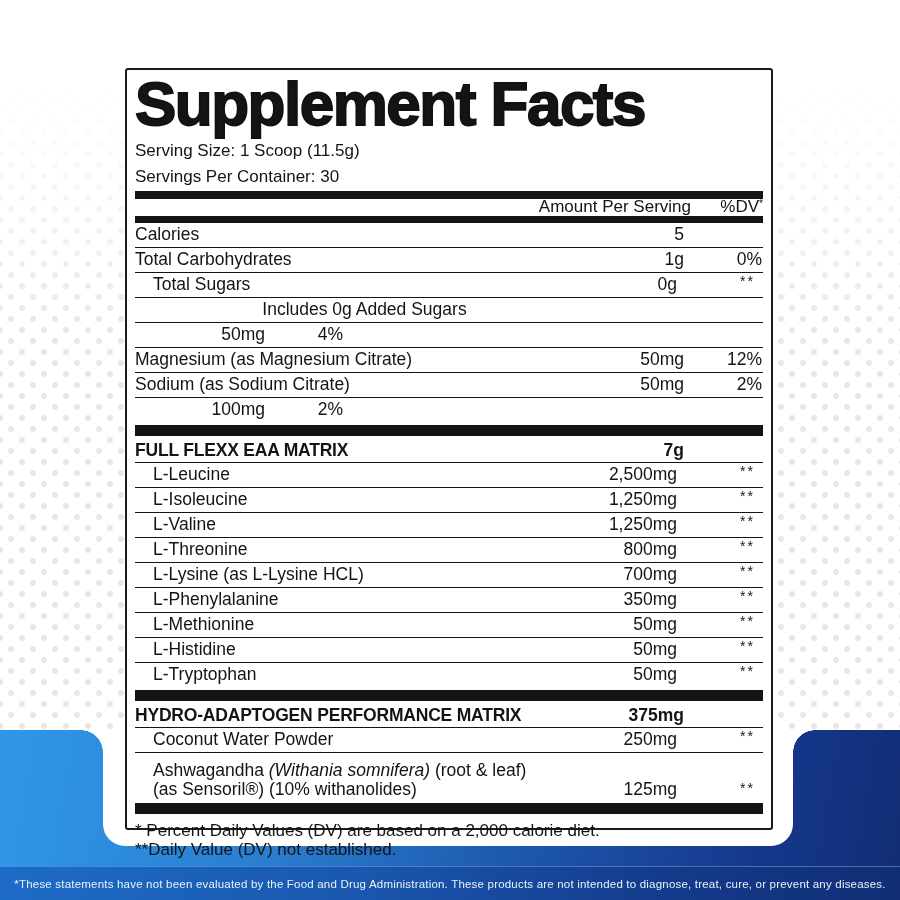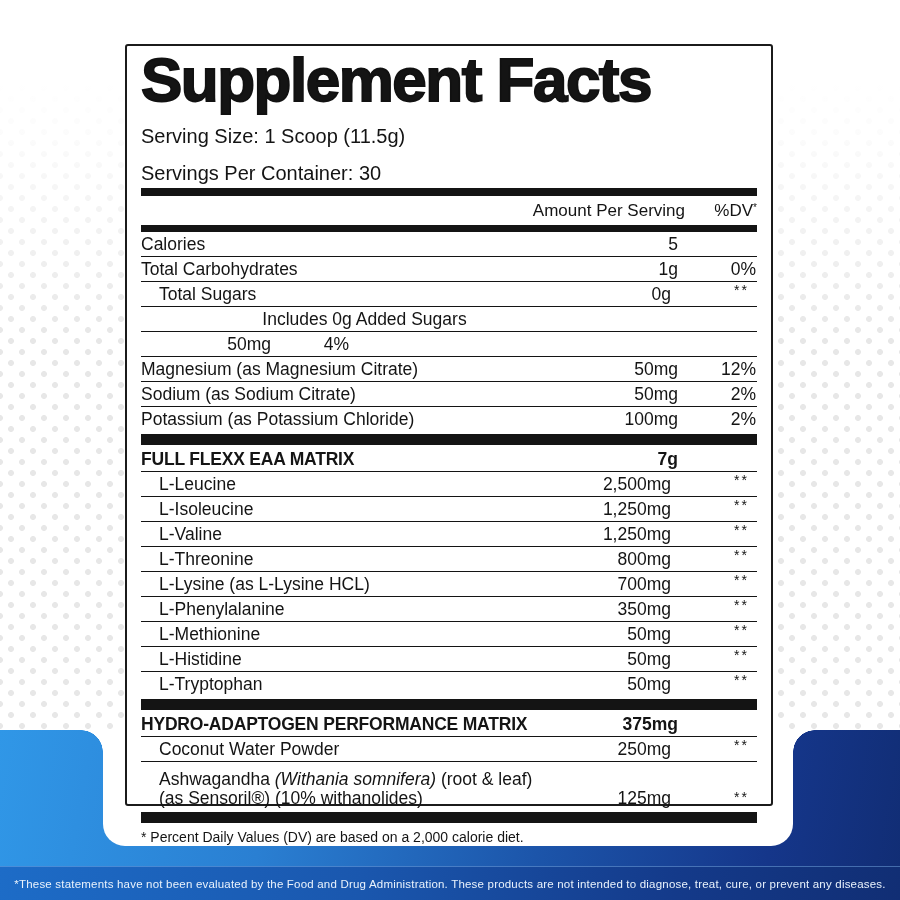--- a/index.html
+++ b/index.html
@@ -42,58 +42,58 @@
     position:absolute;left:0;top:866px;width:900px;height:34px;
     background:linear-gradient(95deg,#1d6cc7 0%,#1a57ae 40%,#143a8a 75%,#112e74 100%);
     border-top:1px solid rgba(130,185,240,.45);
     display:flex;align-items:center;justify-content:center;
   }
   .footer-bar .txt{
     font-size:11.5px;color:#e9f2fc;letter-spacing:.2px;white-space:nowrap;
   }
   
   .card{
-    position:absolute;left:125px;top:44px;width:648px;height:762px;
+    position:absolute;left:125px;top:68px;width:648px;height:762px;
     box-sizing:border-box;background:#ffffff;
     border:2.5px solid #1b1b1b;border-radius:3px;
-    padding:0 14px;
+    padding:0 8px;
   }
   .title{
     font-size:62px;font-weight:bold;line-height:1.0;
     letter-spacing:-1.5px;-webkit-text-stroke:1.8px #111;
     margin-top:3px;white-space:nowrap;
   }
-  .serv{font-size:20px;line-height:1.2;margin-top:13px;}
+  .serv{font-size:17px;line-height:1.2;margin-top:6px;}
   .bar8{height:8px;background:#141414;margin:3px 0 0 0;}
   .bar7{height:7px;background:#141414;margin:0;}
   .thickbar{height:11px;background:#141414;margin:3px 0;}
   .colhead{
     display:flex;justify-content:flex-end;align-items:center;
-    height:29px;font-size:17px;
+    height:17px;font-size:17px;
   }
   .colhead .amt-h{margin-right:2px;}
   .colhead .dv-h{width:70px;text-align:right;}
   .colhead sup{font-size:10px;vertical-align:top;position:relative;top:1px;}
   .trow{
     display:flex;align-items:center;height:24px;
     border-bottom:1.8px solid #141414;font-size:17.5px;
   }
   .trow.nob{border-bottom:none;}
   .trow .nm{flex:1;white-space:nowrap;}
   .ind1 .nm{padding-left:18px;}
   .ind2 .nm{padding-left:40px;text-align:center;}
   .amt{width:130px;text-align:right;white-space:nowrap;}
   .dv{width:78px;text-align:right;padding-right:1px;white-space:nowrap;}
   .dv.stars{font-size:14px;letter-spacing:2px;position:relative;top:-4px;padding-right:8px;}
   .boldrow{font-weight:bold;height:23px;}
   .boldrow .nm{letter-spacing:-.2px;}
   .two{height:46px;align-items:flex-end;padding-top:1px;}
   .two .nm{line-height:1.12;white-space:normal;}
   .it{font-style:italic;}
-  .footnotes{margin-top:7px;font-size:14px;line-height:1.13;}
+  .footnotes{margin-top:7px;font-size:17px;line-height:1.13;}
 </style>
 </head>
 <body>
 
 <div class="bg-dots"></div>
 <div class="bg-fade"></div>
 <div class="blue-backdrop"></div>
 <div class="white-plinth"></div>
 <div class="corner-cap-left"></div>
 <div class="corner-cap-right"></div>
@@ -137,21 +137,20 @@
         <span class="nm">Magnesium (as Magnesium Citrate)</span>
         <span class="amt">50mg</span>
         <span class="dv">12%</span>
       </div>
       <div class="trow">
         <span class="nm">Sodium (as Sodium Citrate)</span>
         <span class="amt">50mg</span>
         <span class="dv">2%</span>
       </div>
       <div class="trow nob">
-        <span class="nm">Potassium (as Potassium Chloride)</span>
         <span class="amt">100mg</span>
         <span class="dv">2%</span>
       </div>
       <div class="thickbar"></div>
       <div class="trow boldrow">
         <span class="nm">FULL FLEXX EAA MATRIX</span>
         <span class="amt">7g</span>
         <span class="dv"></span>
       </div>
       <div class="trow ind1">
@@ -212,18 +211,19 @@
       </div>
       <div class="trow ind1 nob two">
         <span class="nm"><span>Ashwagandha </span><span class="it">(Withania somnifera)</span><span> (root &amp; leaf)</span><div>(as Sensoril®)  (10% withanolides)</div></span>
         <span class="amt">125mg</span>
         <span class="dv stars">**</span>
       </div>
       <div class="thickbar"></div>
     </div>
   <div class="footnotes">
     <div>* Percent Daily Values (DV) are based on a 2,000 calorie diet.</div>
+    <div>**Daily Value (DV) not established.</div>
   </div>
 </div>
 
 <div class="footer-bar">
   <span class="txt">*These statements have not been evaluated by the Food and Drug Administration. These products are not intended to diagnose, treat, cure, or prevent any diseases.</span>
 </div>
 
 </body></html>

